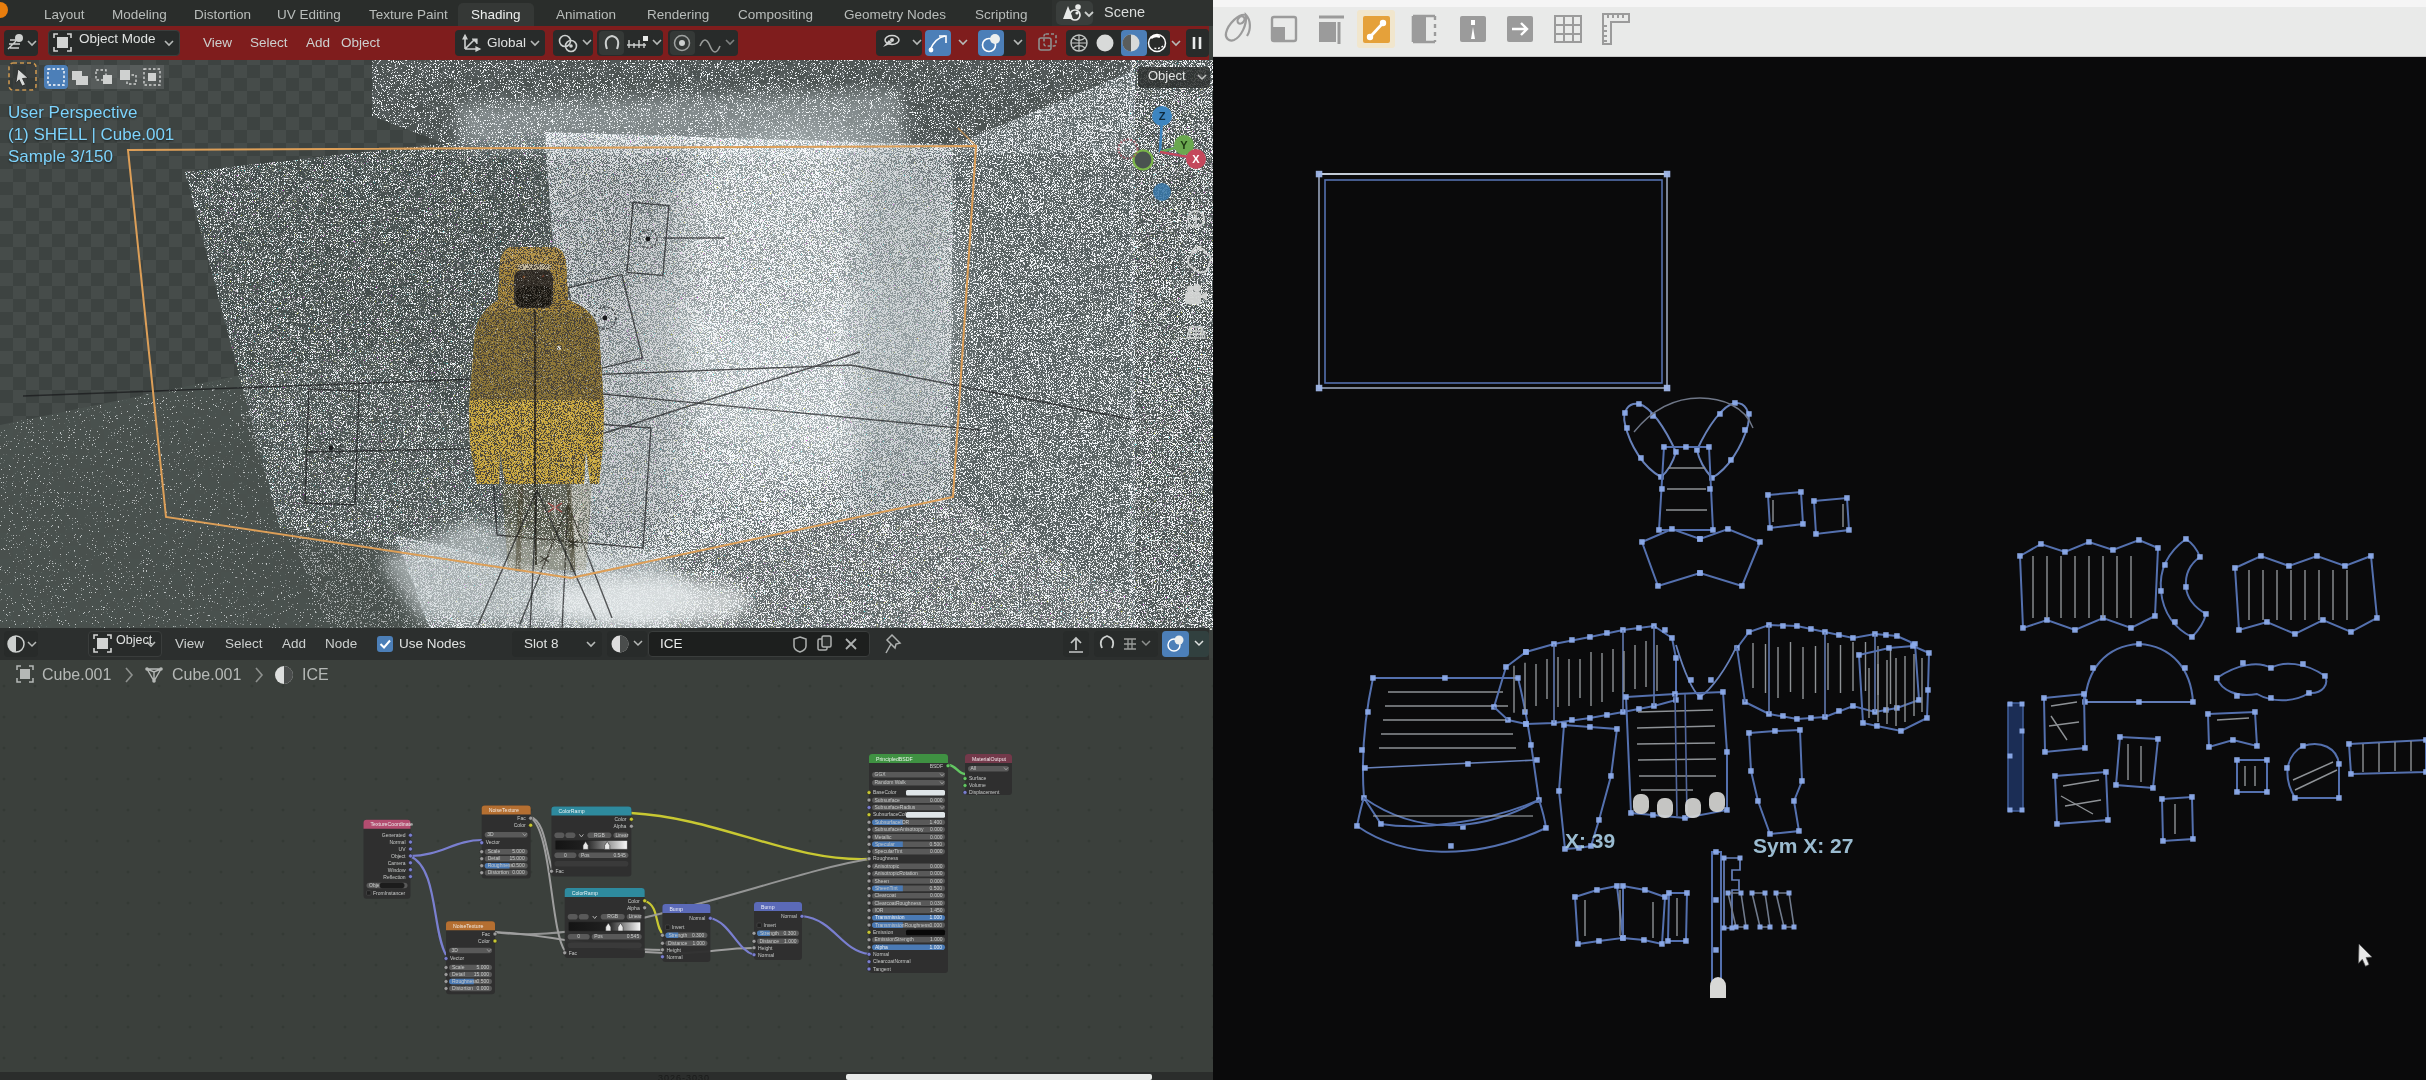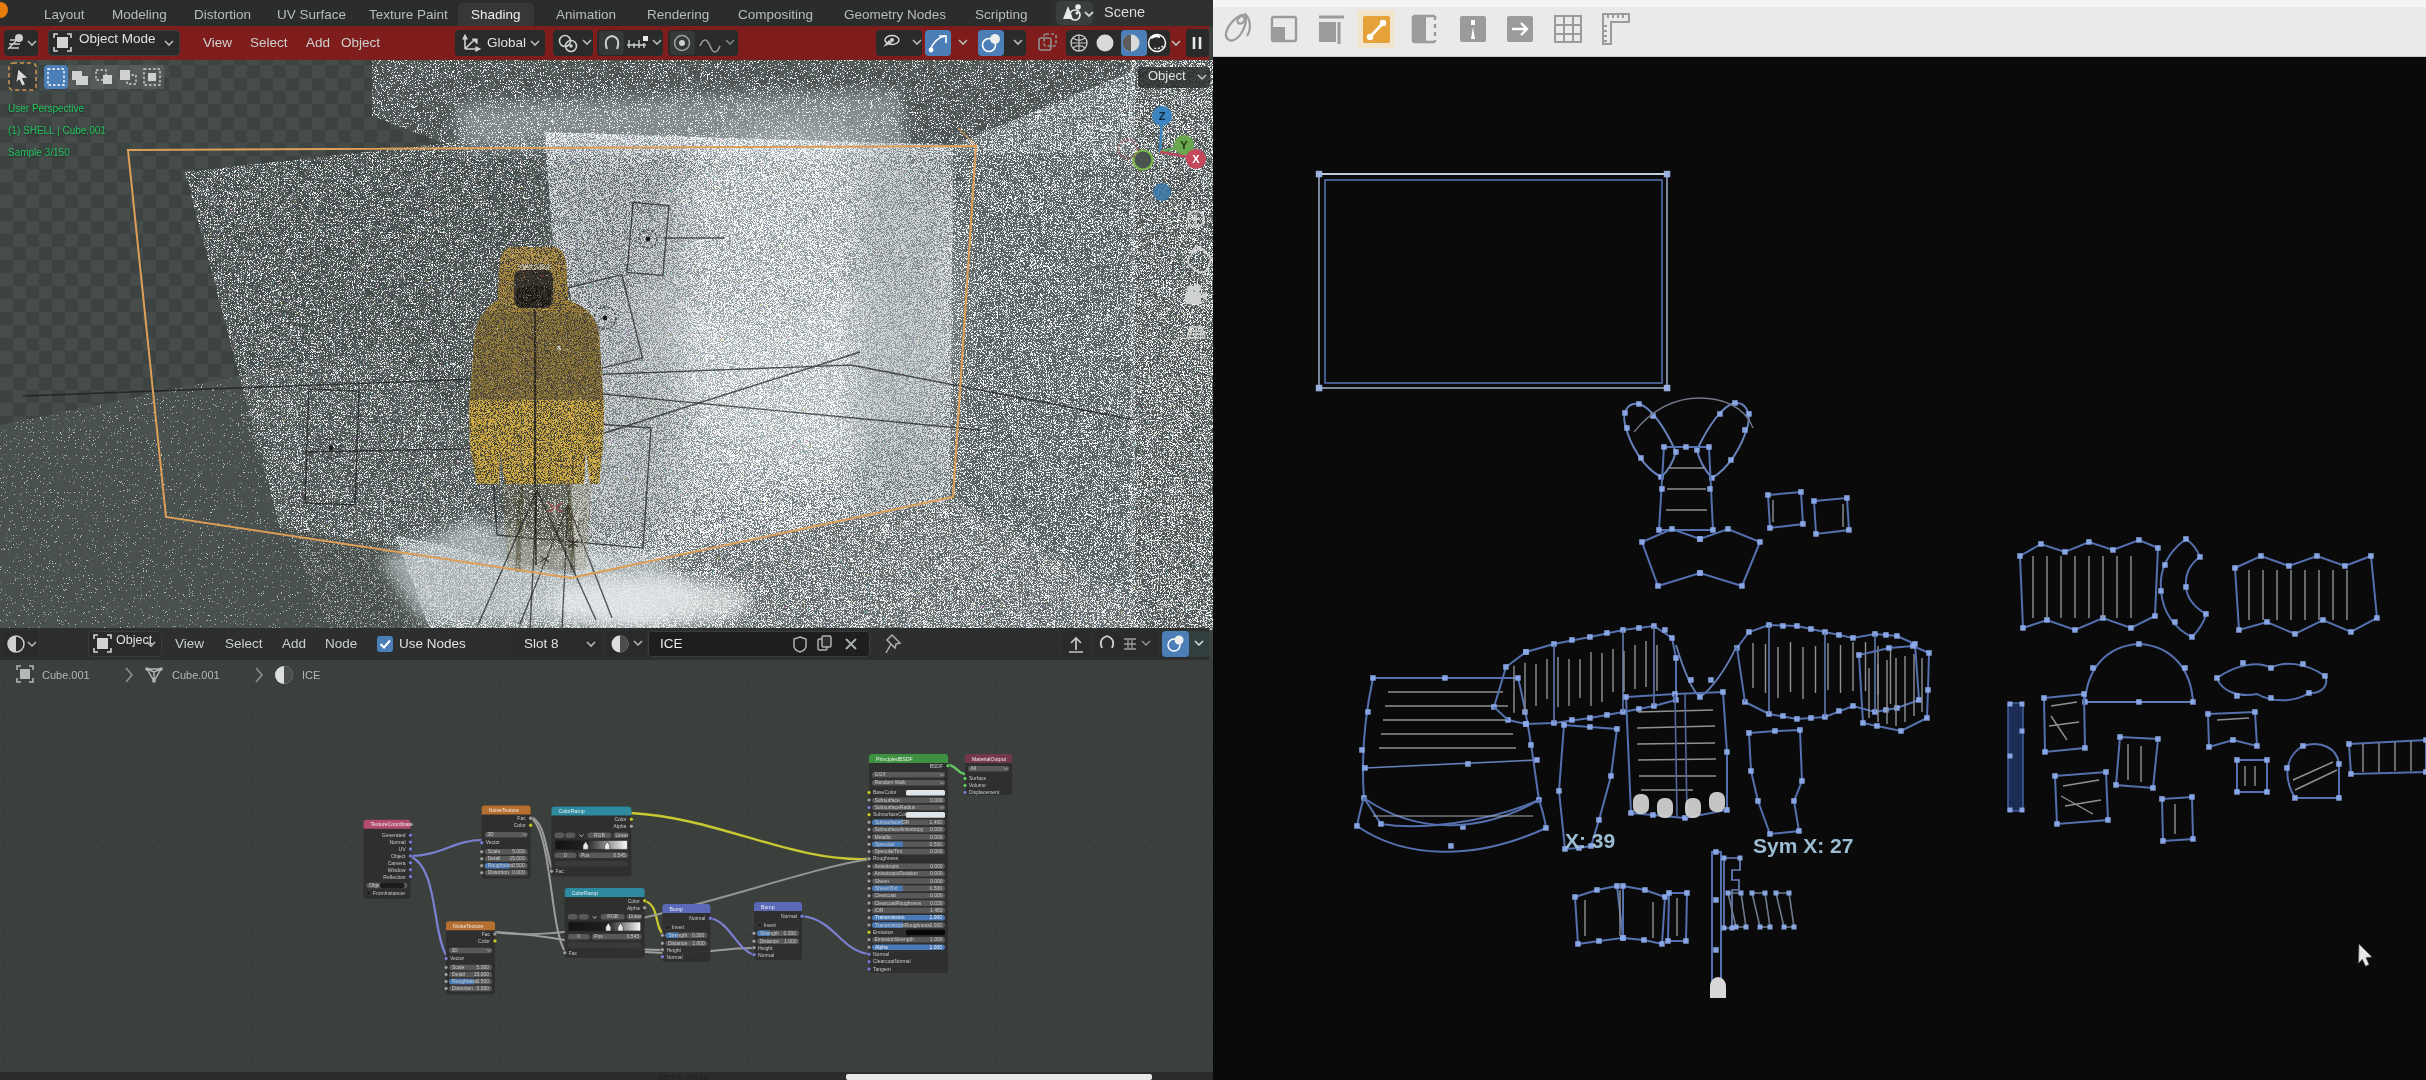--- a/index.html
+++ b/index.html
@@ -5,32 +5,32 @@
 .abs{position:absolute}
 #blend{position:absolute;left:0;top:0;width:1213px;height:1080px;background:#3d423f}
 #rapp{position:absolute;left:1213px;top:0;width:1213px;height:1080px;background:#22c55e}
 .tb{position:absolute;left:0;top:0;width:1213px;height:26px;background:#2a2d2b;color:#b9bdbb;font-size:13.5px;z-index:7}
 .tab{position:absolute;top:3px;height:23px;line-height:23px;padding:0 13px;border-radius:5px 5px 0 0}
 .tab.on{background:#40444280;color:#eef0ef}
 .vh{position:absolute;left:0;top:26px;width:1209px;height:34px;background:#7f1d1d;color:#cdd0cf;font-size:13.5px;z-index:7}
 .mi{position:absolute;top:0;height:34px;line-height:34px}
 .drop{position:absolute;background:#282b2a;border-radius:4px;color:#d6d8d7}
 .nh{position:absolute;left:0;top:628px;width:1209px;height:32px;background:#2c2f2e;color:#cdd0cf;font-size:13.5px;z-index:7}
-.crumb{position:absolute;left:0;top:660px;width:1209px;height:30px;color:#b5b8b6;font-size:11px;z-index:6}
+.crumb{position:absolute;left:0;top:660px;width:1209px;height:30px;color:#b5b8b6;font-size:16px;z-index:6}
 svg{position:absolute;display:block}
-.vptxt{color:#22c55e;font-size:10px;text-shadow:0 1px 2px rgba(0,0,0,.55);z-index:6}
+.vptxt{color:#7dd3fc;font-size:17px;text-shadow:0 1px 2px rgba(0,0,0,.55);z-index:6}
 </style></head><body>
 <div id="blend">
 
 <div class="tb">
 <div style="position:absolute;left:-8px;top:2px;width:16px;height:16px;border-radius:50%;background:#e87d0d"></div>
 <div class="tab" style="left:31px">Layout</div>
 <div class="tab" style="left:99px">Modeling</div>
 <div class="tab" style="left:181px">Distortion</div>
-<div class="tab" style="left:264px">UV Surface</div>
+<div class="tab" style="left:264px">UV Editing</div>
 <div class="tab" style="left:356px">Texture Paint</div>
 <div class="tab on" style="left:458px">Shading</div>
 <div class="tab" style="left:543px">Animation</div>
 <div class="tab" style="left:634px">Rendering</div>
 <div class="tab" style="left:725px">Compositing</div>
 <div class="tab" style="left:831px">Geometry Nodes</div>
 <div class="tab" style="left:962px">Scripting</div>
 <div style="position:absolute;left:1052px;top:0;width:161px;height:26px;background:#2e312f"></div>
 <div style="position:absolute;left:1056px;top:1px;width:37px;height:24px;background:#3a3e3c;border-radius:5px"></div>
 <svg width="40" height="24" style="left:1056px;top:1px">

